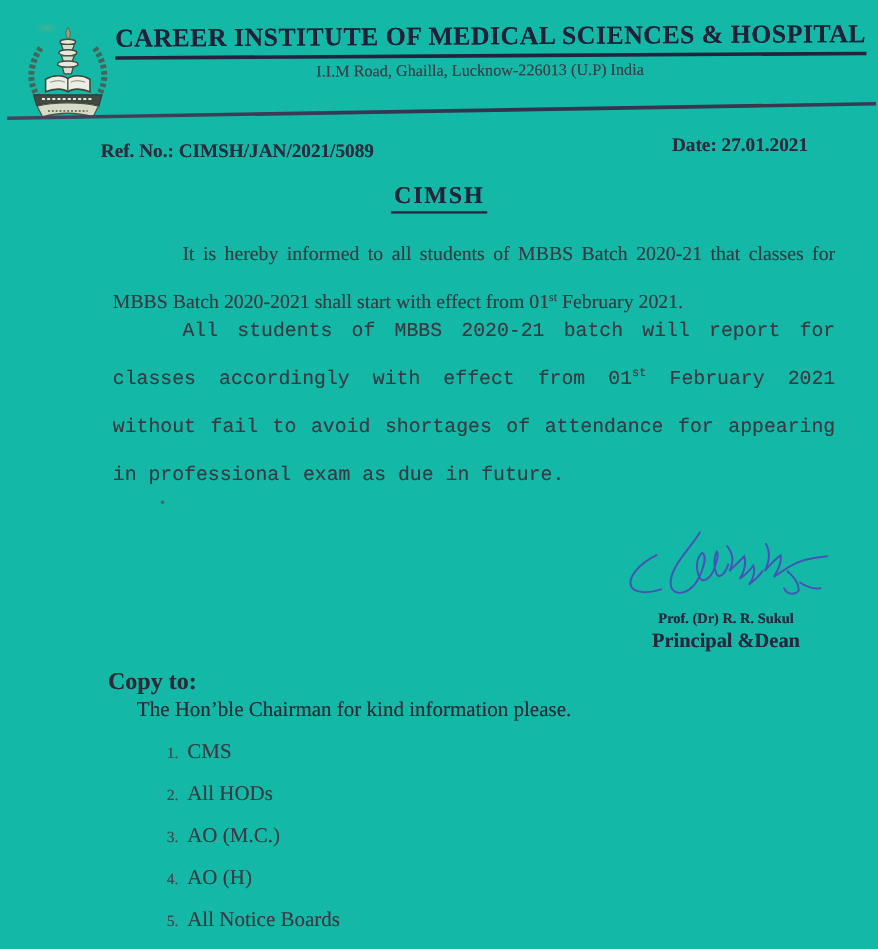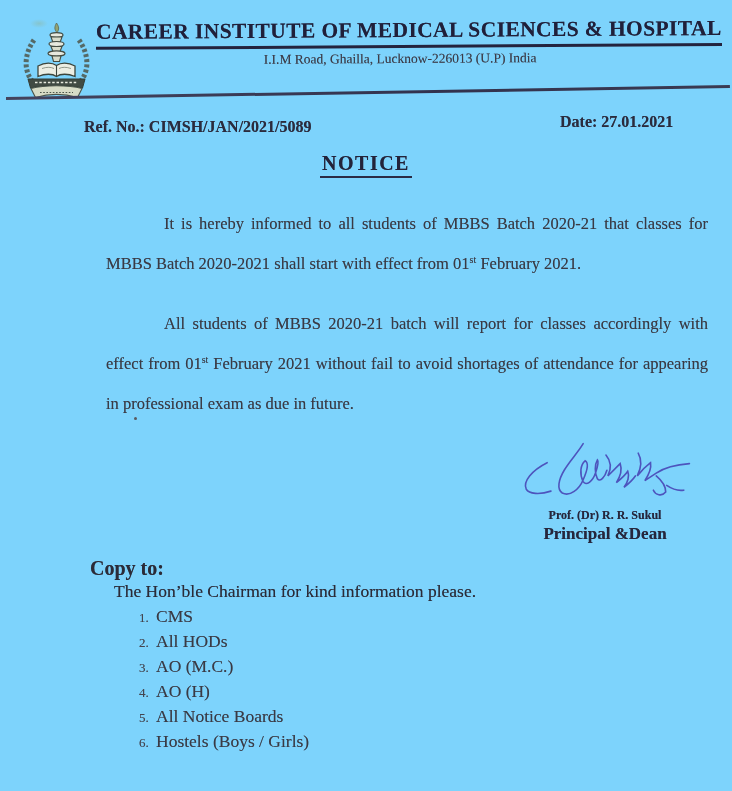--- a/index.html
+++ b/index.html
@@ -1,20 +1,20 @@
 <!DOCTYPE html>
 <html><head>
 <meta charset="utf-8">
 <style>
   html,body{margin:0;padding:0;background:#e9e9e9;}
   .page{
     position:relative;
     width:732px;height:791px;
     margin:0 auto;
-    background:#7dd3fc;
+    background:#14b8a6;
     font-family:"Liberation Serif","DejaVu Serif",serif;
     color:#35353f;
     overflow:hidden;
   }
   
   .logo{position:absolute;left:19px;top:22px;width:75px;height:80px;}
   .header-text{
     position:absolute;left:96px;top:18px;width:608px;
     text-align:center;transform:rotate(-0.35deg);
   }
@@ -52,27 +52,27 @@
     position:absolute;left:0;top:152px;width:732px;text-align:center;
   }
   .notice-title span{
     display:inline-block;
     font-size:20px;font-weight:bold;letter-spacing:1.5px;color:#23233a;
     border-bottom:2.6px solid #2a2a44;padding:0 2px 1px 2px;
     text-shadow:0 0 .5px rgba(35,35,58,.6);
   }
   
   .para{
-    position:absolute;left:90px;width:602px;margin:16px;
+    position:absolute;left:90px;width:602px;margin:4px;
     font-size:16.5px;line-height:40px;text-align:justify;
     text-indent:58px;color:#3a3a44;
     text-shadow:0 0 .45px rgba(58,58,68,.5);
   }
   .para-1{top:188px;}
-  .para-2{top:288px;}
+  .para-2{top:252px;font-family:Liberation Mono, monospace;}
   .sup{vertical-align:super;font-size:10px;line-height:0;}
   .ink-dot{
     position:absolute;left:134px;top:417px;width:3px;height:3px;
     background:#5b5b60;border-radius:50%;
   }
   .smudge{
     position:absolute;left:30px;top:19px;width:18px;height:9px;
     background:radial-gradient(closest-side,rgba(150,170,120,.35),rgba(150,170,120,0));
   }
   
@@ -94,21 +94,21 @@
   }
   .copyto-note{
     margin:1px 0 0 24px;font-size:17.5px;font-weight:normal;color:#2b2b38;
     text-shadow:0 0 .4px rgba(43,43,56,.55);
   }
   .copyto-list{
     margin:4px 0 0 0;padding:0 0 0 62px;
     font-size:17.5px;color:#3a3a44;line-height:21px;
     text-shadow:0 0 .4px rgba(58,58,68,.45);
   }
-  .copyto-list li{padding-left:4px;margin:4px 0 1px 0;}
+  .copyto-list li{padding-left:4px;margin:14px 0 1px 0;}
   .copyto-list li::marker{font-size:13px;color:#44444e;}
 </style>
 </head>
 <body>
 
 <div class="page">
 
   <div class="smudge"></div>
 
   <div class="logo">
@@ -142,21 +142,21 @@
     <h1 class="institute-name">CAREER INSTITUTE OF MEDICAL SCIENCES &amp; HOSPITAL</h1>
     <p class="institute-address">I.I.M Road, Ghailla, Lucknow-226013 (U.P) India</p>
   </div>
 
   <div class="head-rule"></div>
 
   <div class="ref-line">Ref. No.: CIMSH/JAN/2021/5089</div>
   <div class="date-line">Date: 27.01.2021</div>
 
   <div class="notice-title">
-    <span>NOTICE</span>
+    <span>CIMSH</span>
   </div>
 
   <p class="para para-1"><span>It is hereby informed to all students of MBBS Batch 2020-21 that classes for MBBS Batch 2020-2021 shall start with effect from 01</span><sup class="sup">st</sup><span> February 2021.</span></p>
 
   <p class="para para-2"><span>All students of MBBS 2020-21 batch will report for classes accordingly with effect from 01</span><sup class="sup">st</sup><span> February 2021 without fail to avoid shortages of attendance for appearing in professional exam as due in future.</span></p>
 
   <div class="ink-dot"></div>
 
   <div class="sig-block">
     <svg class="sig-scribble" viewBox="0 0 190 78" width="200" height="74" aria-hidden="true">

